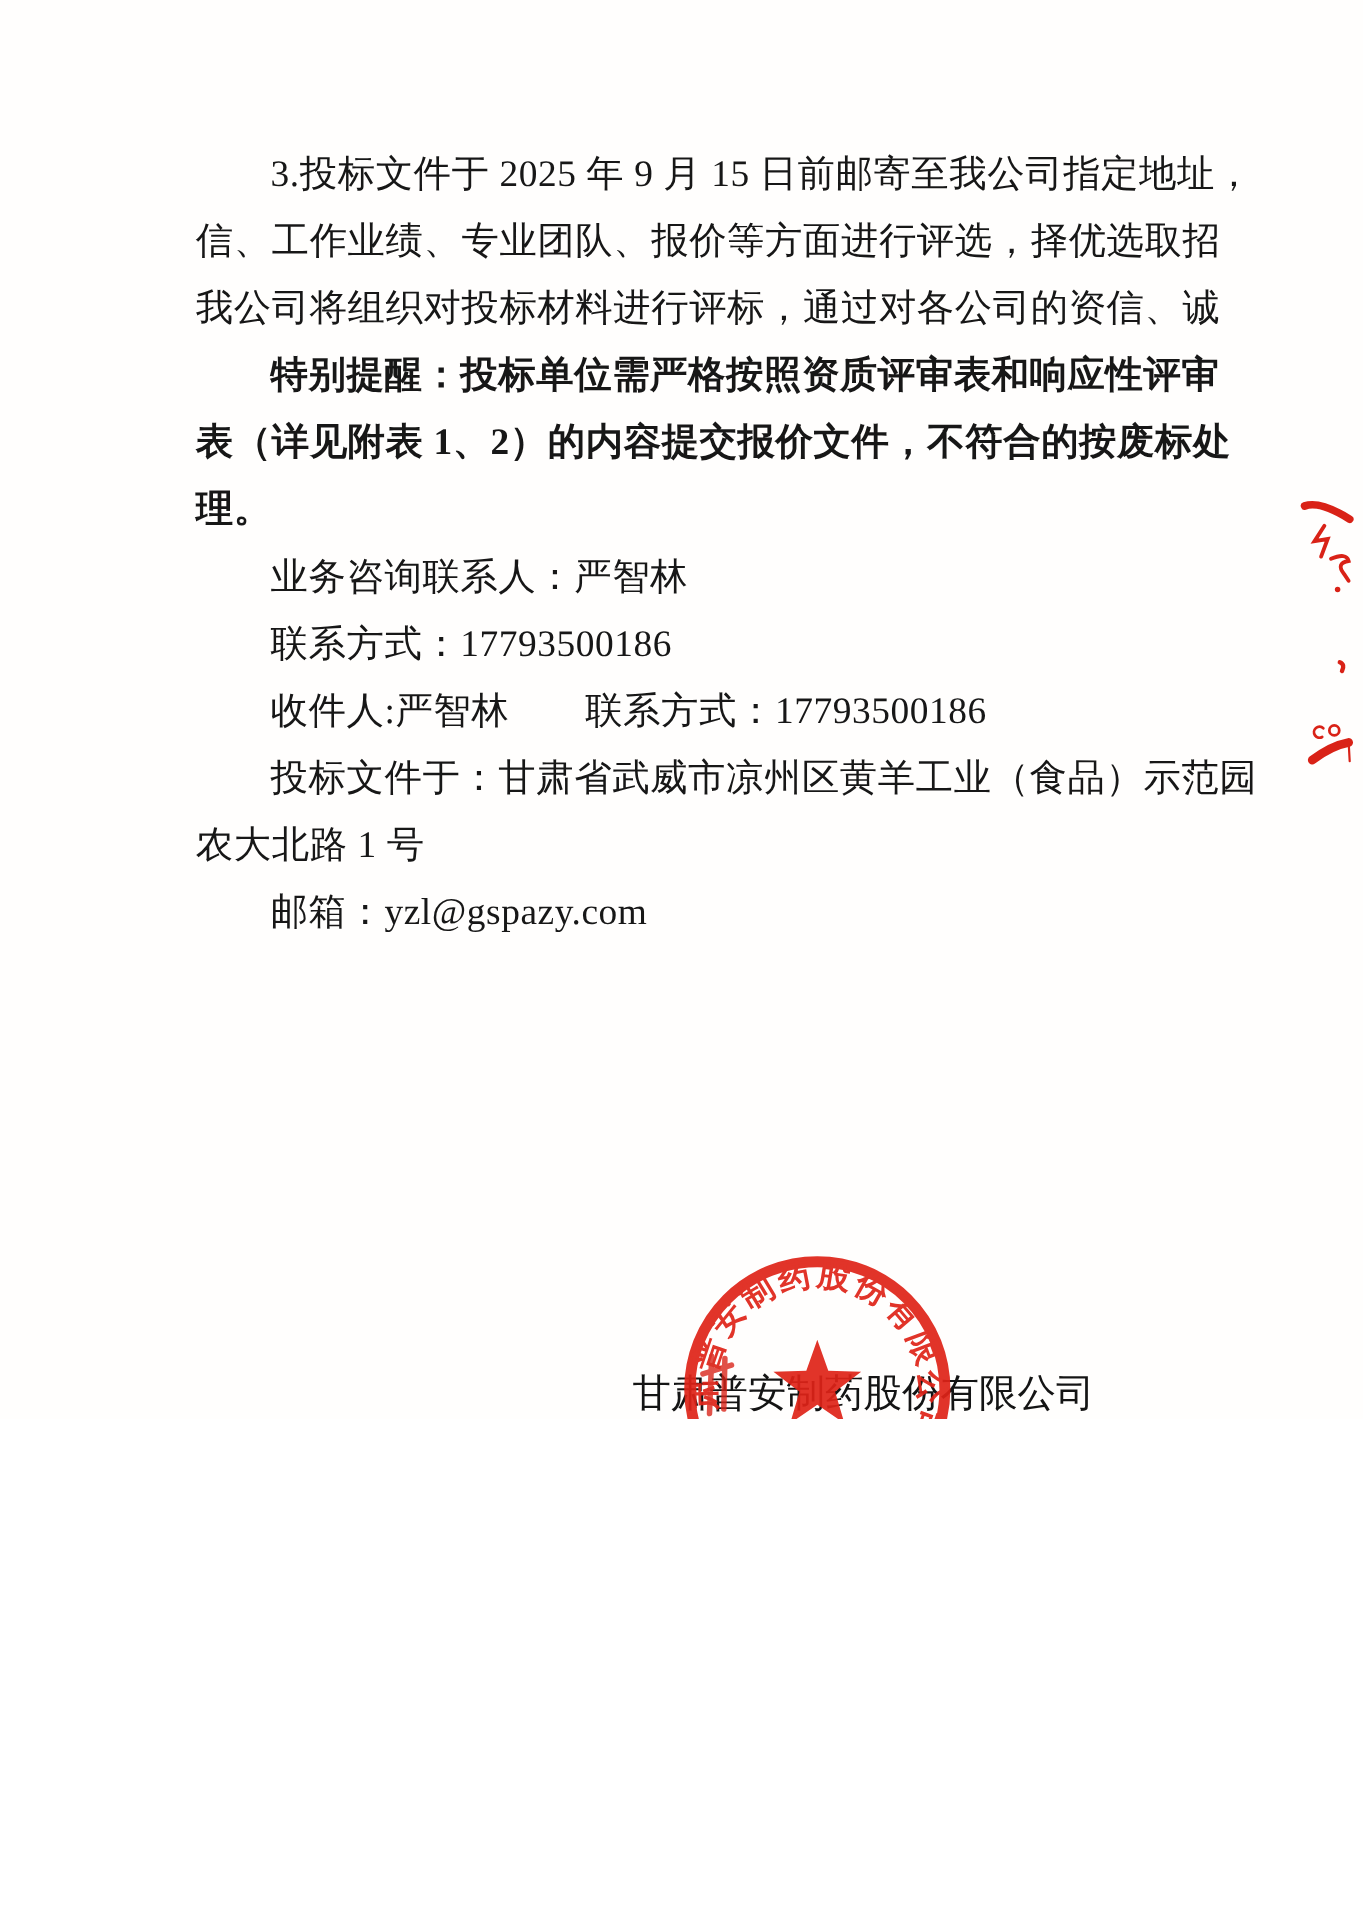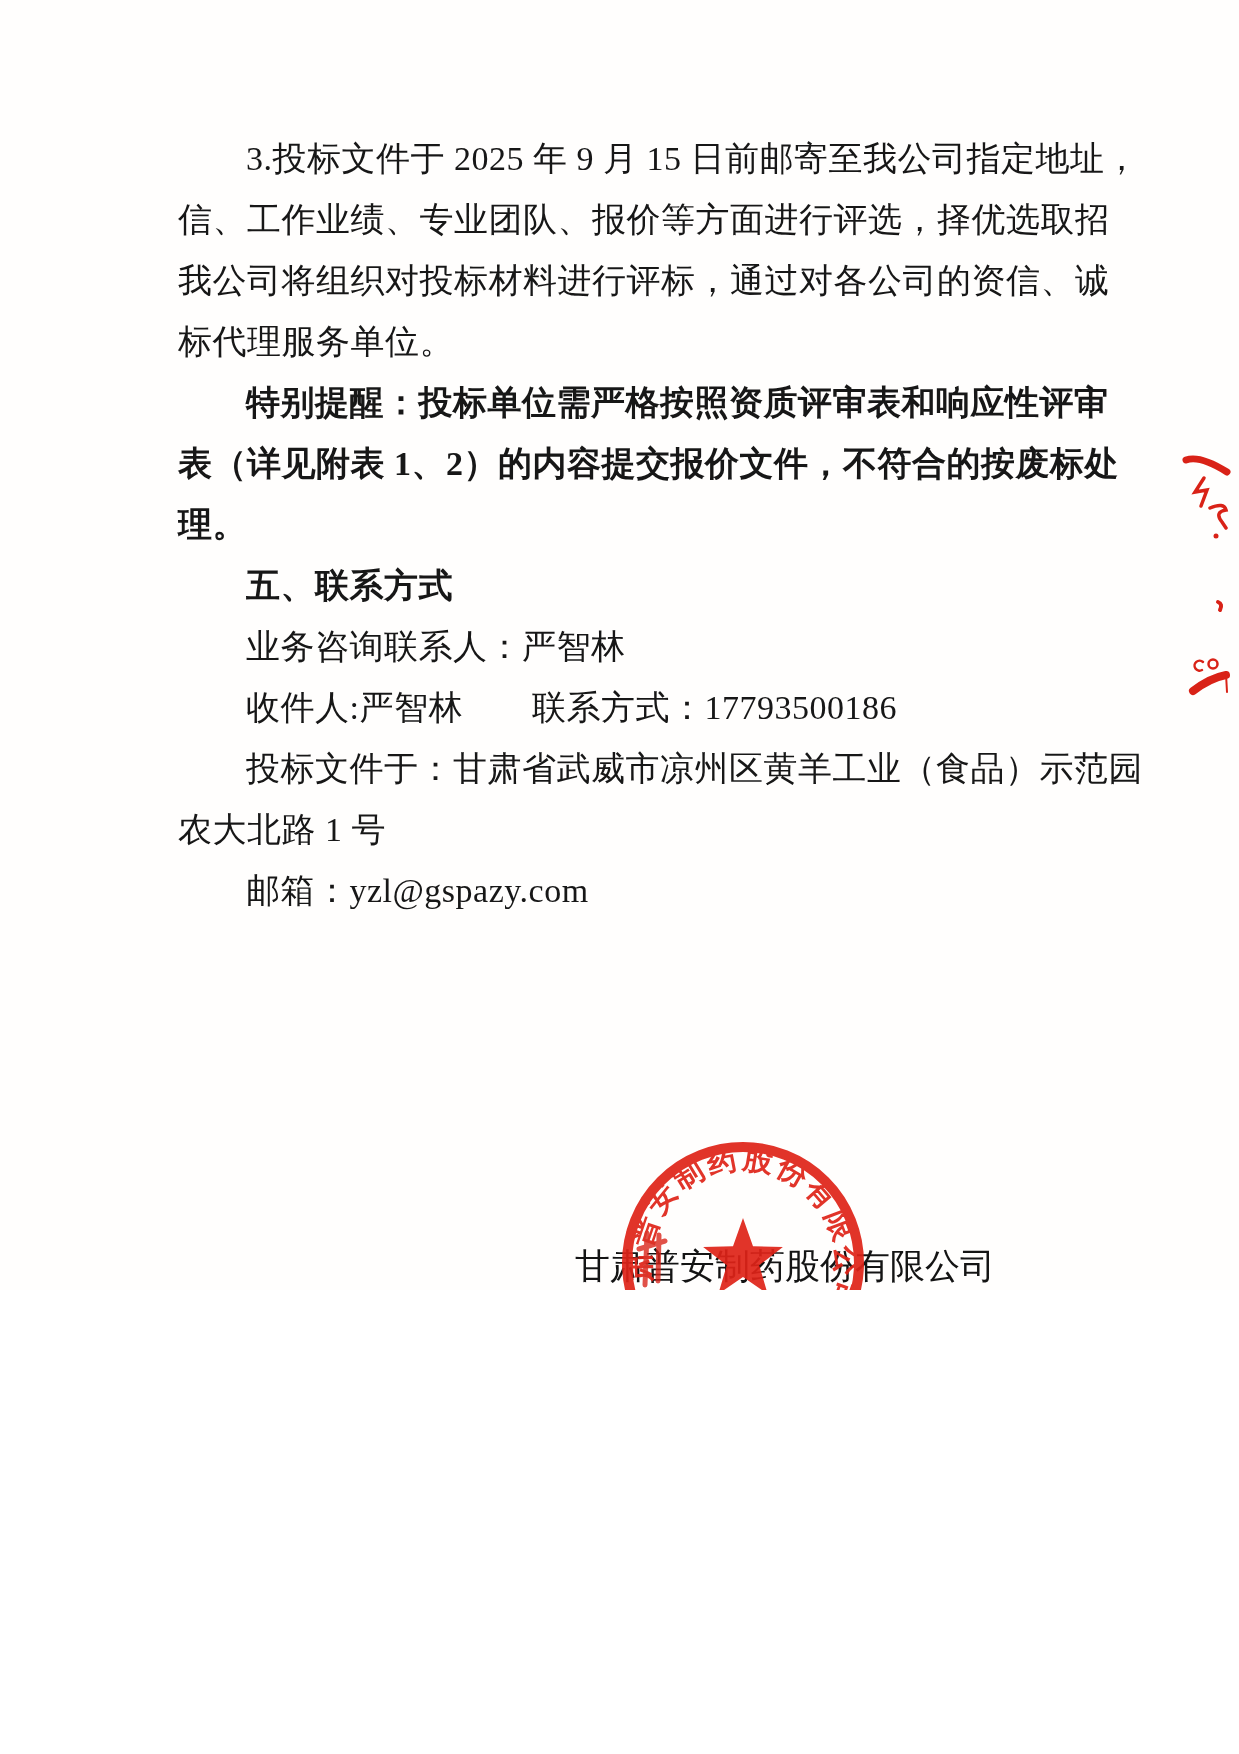--- a/index.html
+++ b/index.html
@@ -62,26 +62,25 @@
 </style>
 </head>
 <body>
 
 <div class="page">
 
   <div class="content">
     <div class="ln ind jf">3.投标文件于 2025 年 9 月 15 日前邮寄至我公司指定地址，</div>
     <div class="ln jf">信、工作业绩、专业团队、报价等方面进行评选，择优选取招</div>
     <div class="ln jf">我公司将组织对投标材料进行评标，通过对各公司的资信、诚</div>
-    <div class="ln">标代理服务单位。</div>
     <div class="ln ind jf bold">特别提醒：投标单位需严格按照资质评审表和响应性评审</div>
     <div class="ln jf bold">表（详见附表 1、2）的内容提交报价文件，不符合的按废标处</div>
     <div class="ln bold">理。</div>
-    <div class="ln ind hd">五、联系方式</div>
     <div class="ln ind">业务咨询联系人：严智林</div>
+    <div class="ln ind">联系方式：17793500186</div>
     <div class="ln ind">收件人:严智林　　联系方式：17793500186</div>
     <div class="ln ind jf">投标文件于：甘肃省武威市凉州区黄羊工业（食品）示范园</div>
     <div class="ln">农大北路 1 号</div>
     <div class="ln ind">邮箱：yzl@gspazy.com</div>
   </div>
 
   <div class="sig-company">甘肃普安制药股份有限公司</div>
   <div class="sig-date">2025 年 9 月 10 日</div>
 
   <svg class="seal" viewBox="-125 -125 250 250" aria-hidden="true">

